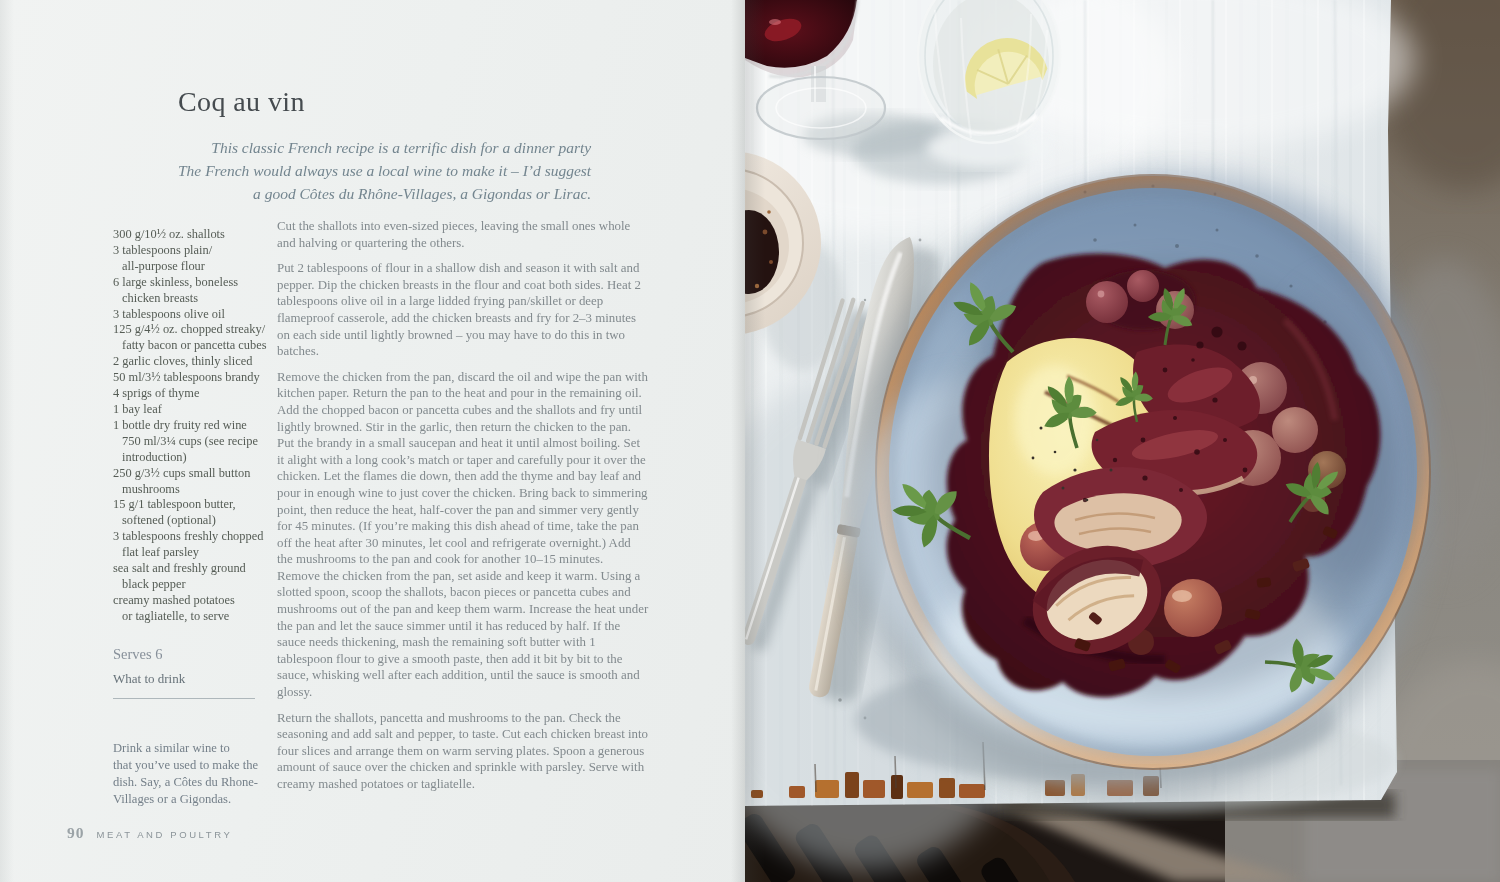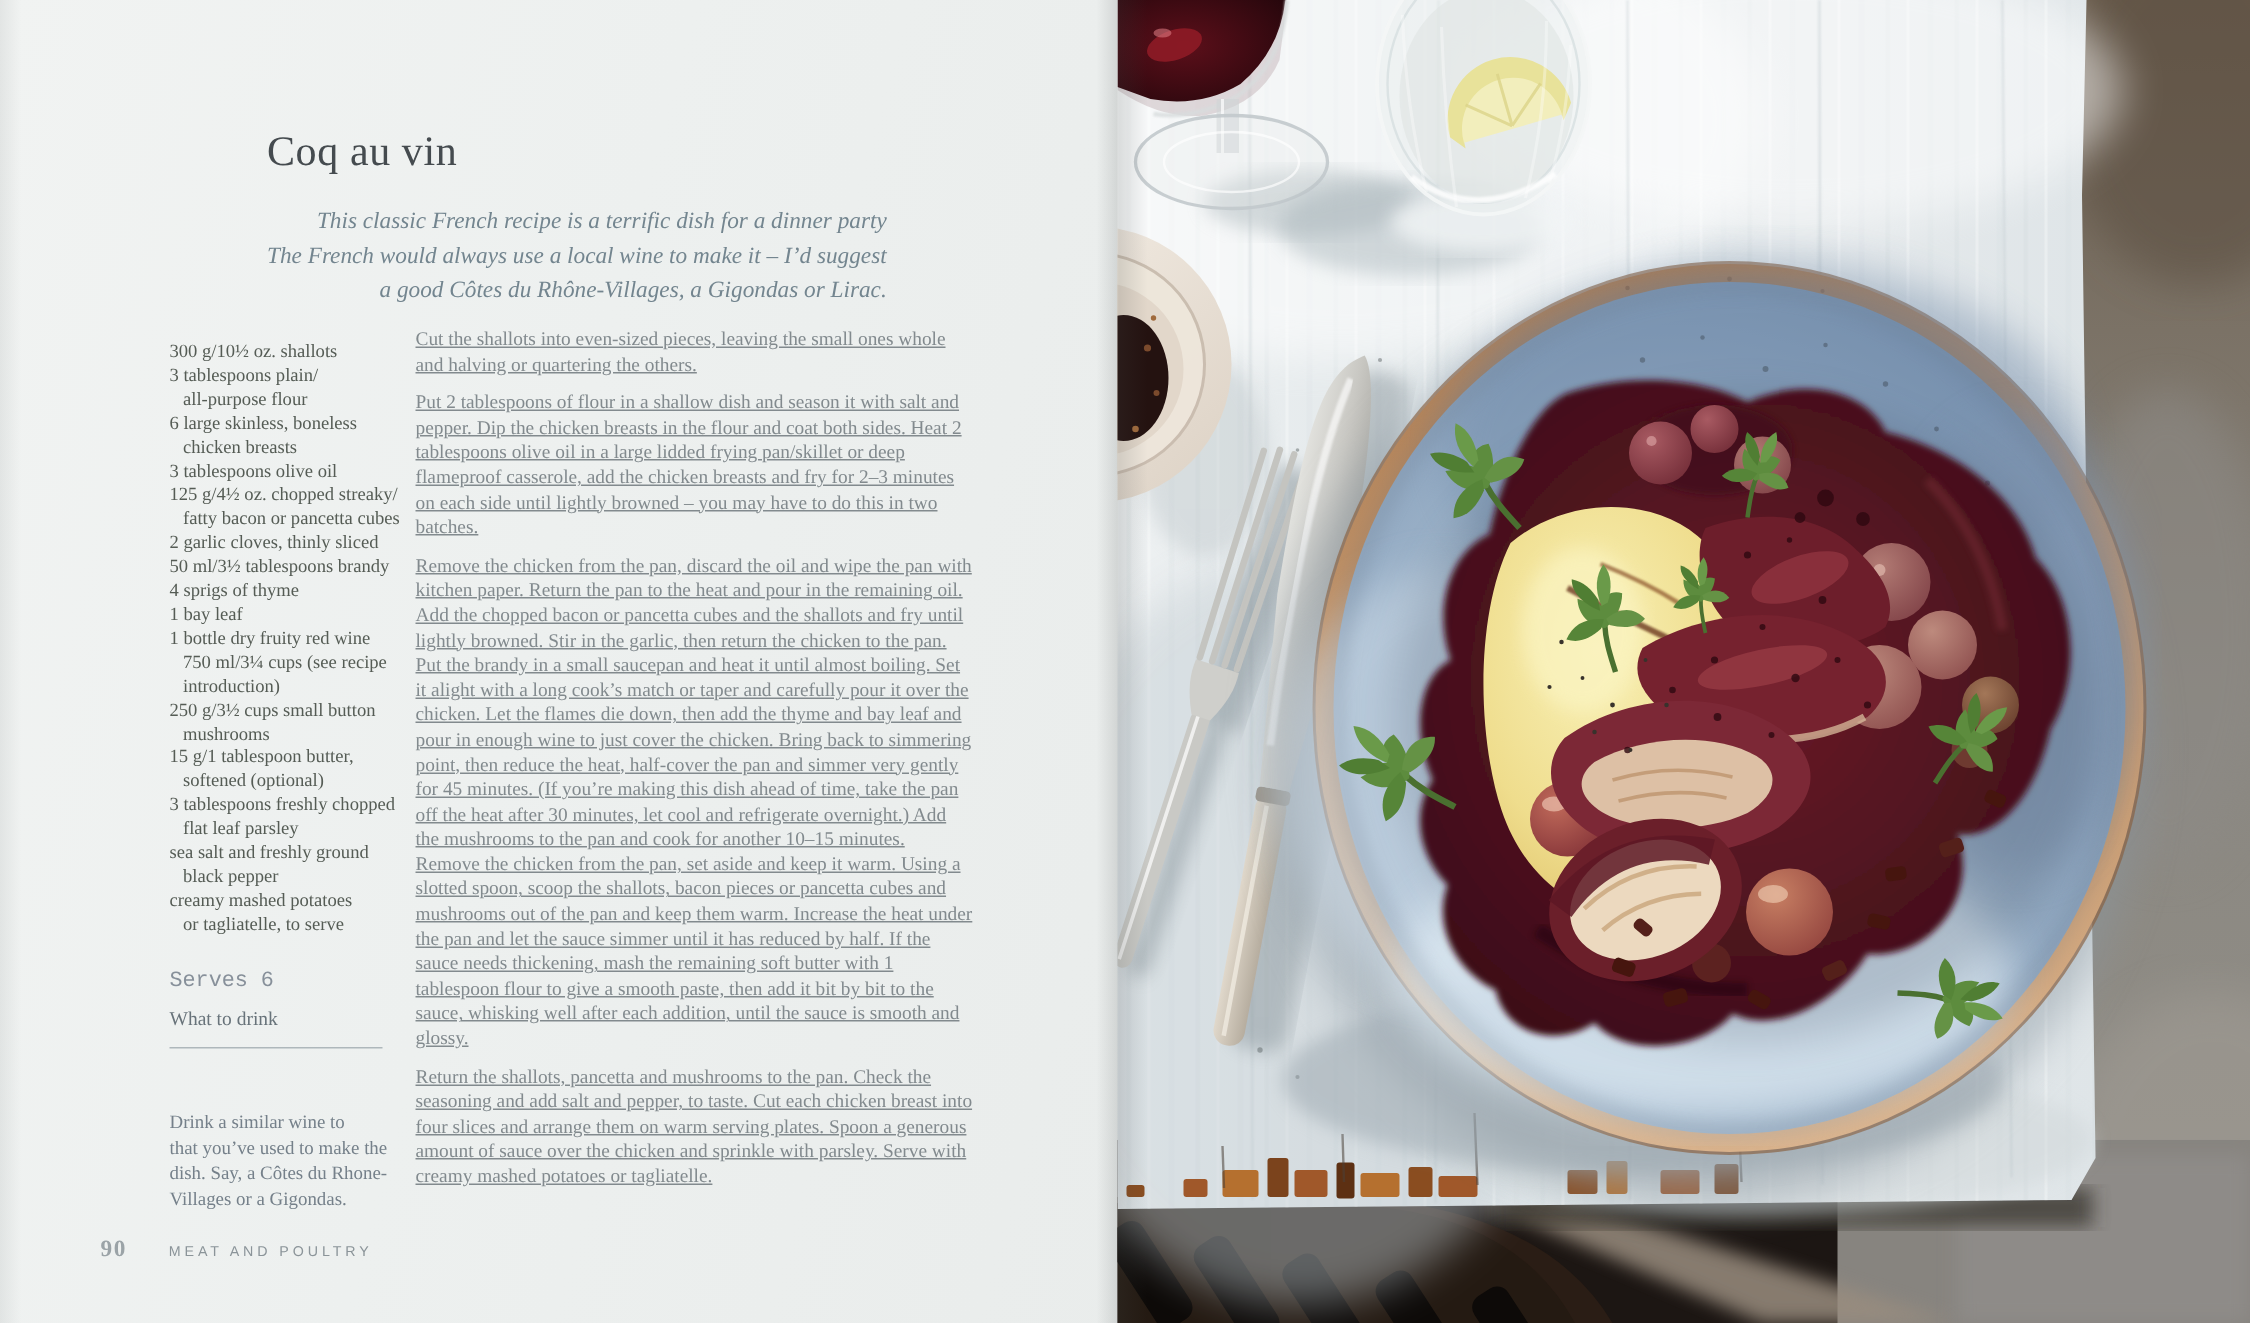--- a/index.html
+++ b/index.html
@@ -12,30 +12,30 @@
              background:linear-gradient(90deg,rgba(120,128,128,0) 0%,rgba(110,118,118,.14) 100%);}
   .page-left:before{content:"";position:absolute;left:0;top:0;width:14px;height:100%;
              background:linear-gradient(90deg,rgba(120,128,128,.12),rgba(120,128,128,0));}
   .title{position:absolute;left:178px;top:86px;font-size:28px;font-weight:400;
          color:#454b4f;letter-spacing:.4px;margin:0;}
   .intro{position:absolute;left:178px;top:136px;font-style:italic;font-size:15.5px;
          line-height:23px;color:#73858f;text-align:right;}
   .ingredients{position:absolute;left:113px;top:227px;width:172px;font-size:12.4px;
          line-height:15.9px;color:#555c55;}
   .ing-line.cont{padding-left:9px;}
-  .serves{position:absolute;left:113px;top:646px;font-size:14.5px;color:#87909a;font-family:Liberation Mono, monospace;}
+  .serves{position:absolute;left:113px;top:646px;font-size:14.5px;color:#87909a;}
   .drink-head{position:absolute;left:113px;top:671px;font-size:13px;color:#68737a;}
   .drink-rule{position:absolute;left:113px;top:698px;width:142px;height:1px;background:#aeb7bb;}
   .drink-note{position:absolute;left:113px;top:740px;font-size:12.6px;line-height:17px;color:#75808a;}
   .method{position:absolute;left:277px;top:218px;width:372px;font-size:12.9px;
           line-height:16.6px;color:#828a8e;}
-  .method p{margin:0 0 9px 0;text-decoration:underline;}
+  .method p{margin:0 0 9px 0;}
   .footer{position:absolute;left:67px;top:824px;color:#9aa2a6;}
   .pagenum{font-size:15.5px;letter-spacing:1px;color:#9ba3a7;font-weight:bold;}
-  .section{font-size:9.5px;letter-spacing:2.6px;color:#8b9499;margin-left:28px;
+  .section{font-size:9.5px;letter-spacing:2.6px;color:#8b9499;margin-left:12px;
            font-family:"Liberation Sans",sans-serif;}
   
   .page-right{position:absolute;left:745px;top:0;width:755px;height:882px;}
   .gutter{position:absolute;left:731px;top:0;width:34px;height:882px;pointer-events:none;
           background:linear-gradient(90deg,rgba(70,75,75,0) 0%,rgba(70,75,75,.16) 45%,rgba(70,75,75,0) 100%);}
 </style>
 </head>
 <body>
 
 <div class="spread">

